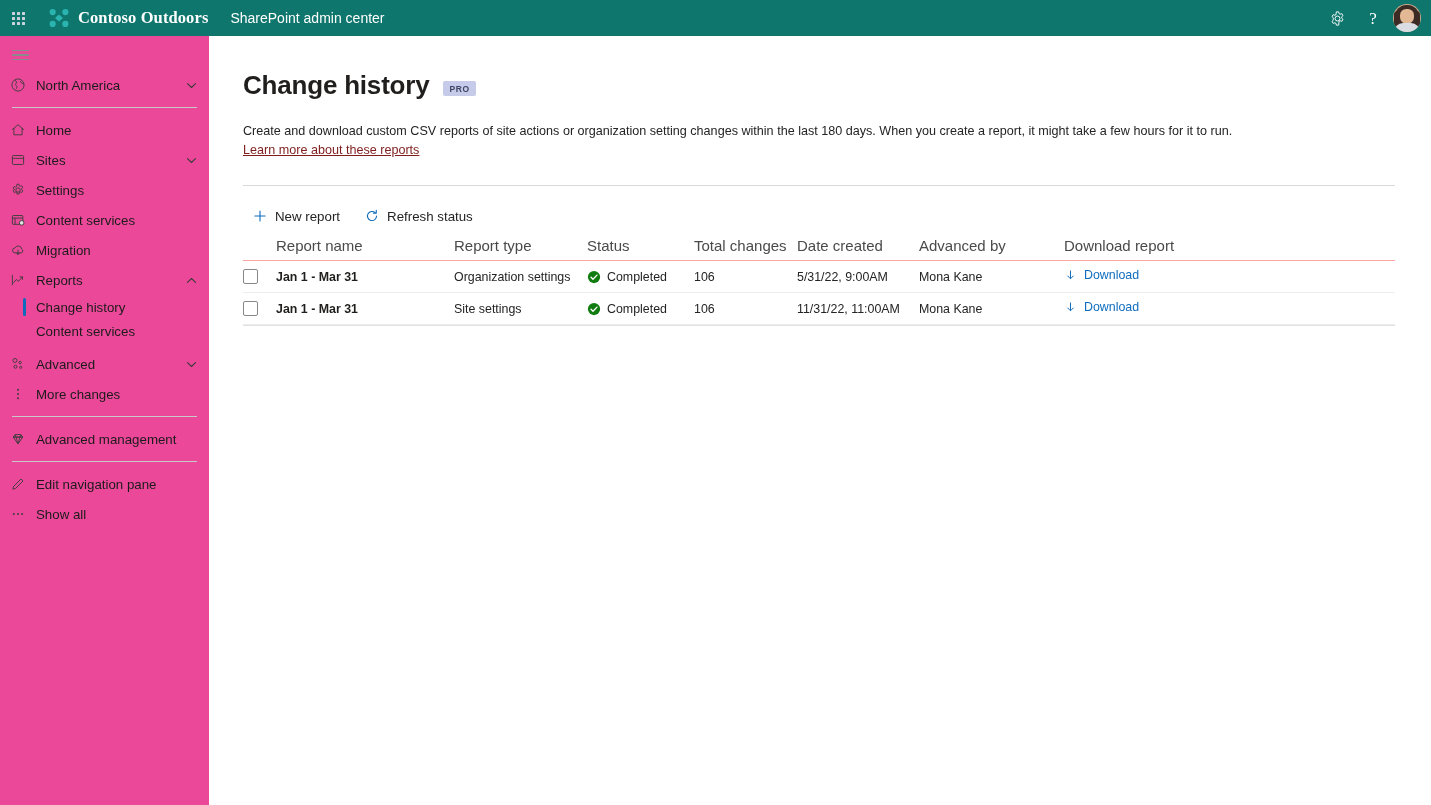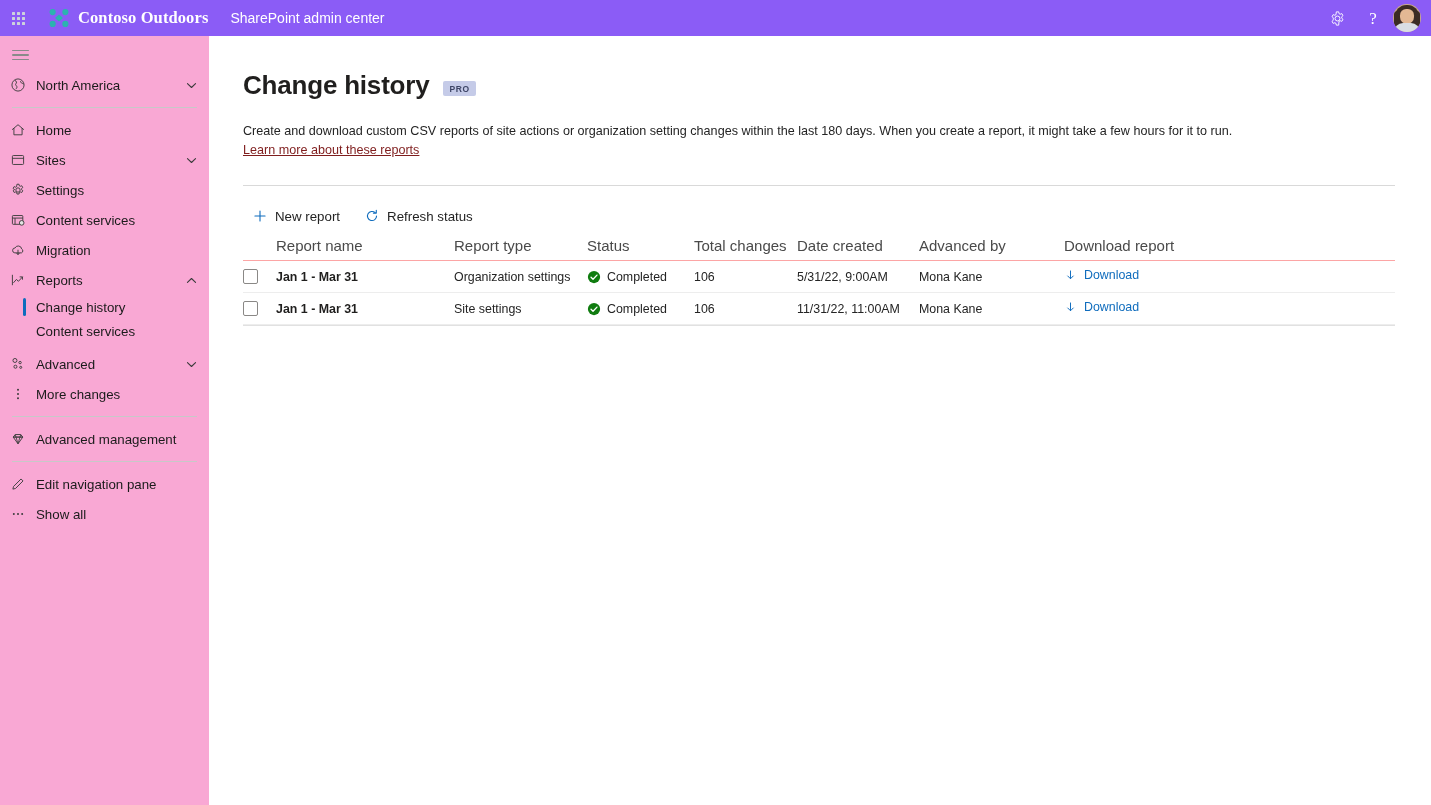--- a/index.html
+++ b/index.html
@@ -7,21 +7,21 @@
     width: 1431px; height: 805px;
     font-family: "Liberation Sans", sans-serif;
     background: #ffffff;
     overflow: hidden;
   }
 
   
   .suite-bar {
     position: absolute; top: 0; left: 0;
     width: 1431px; height: 36px;
-    background: #8b5cf6;
+    background: #0f766e;
     display: flex; align-items: center;
     color: #ffffff;
   }
   .waffle {
     width: 36px; height: 36px;
     display: flex; align-items: center; justify-content: center;
     cursor: pointer;
   }
   .waffle-grid {
     display: grid;
@@ -65,21 +65,21 @@
   .avatar .hair { position:absolute; left:2px; top:1px; width:24px; height:20px; border-radius:12px 12px 9px 9px; background:#3b2b24; }
   .avatar .face { position:absolute; left:7px; top:5px; width:14px; height:15px; border-radius:7px 7px 8px 8px; background:#e3b894; }
   .avatar .body { position:absolute; left:1px; bottom:0; width:26px; height:9px; border-radius:10px 10px 0 0; background:#d9dde3; }
   .avatar .hairL { position:absolute; left:1px; top:7px; width:7px; height:16px; border-radius:4px; background:#3b2b24; }
   .avatar .hairR { position:absolute; right:1px; top:7px; width:7px; height:16px; border-radius:4px; background:#3b2b24; }
 
   
   .nav {
     position: absolute; top: 36px; left: 0;
     width: 209px; height: 769px;
-    background: #f9a8d4;
+    background: #ec4899;
     font-size: 13.3px; color: #1b1b1b;
   }
   .nav-hamburger {
     height: 30px; display: flex; align-items: center;
     padding-left: 12px; cursor: pointer; margin-top: 4px;
   }
   .ham-lines { width: 17px; }
   .ham-lines i { display:block; height:1.6px; background:#8a8a8a; margin-bottom:3px; border-radius:1px; }
   .ham-lines i:last-child { margin-bottom:0; }
 

